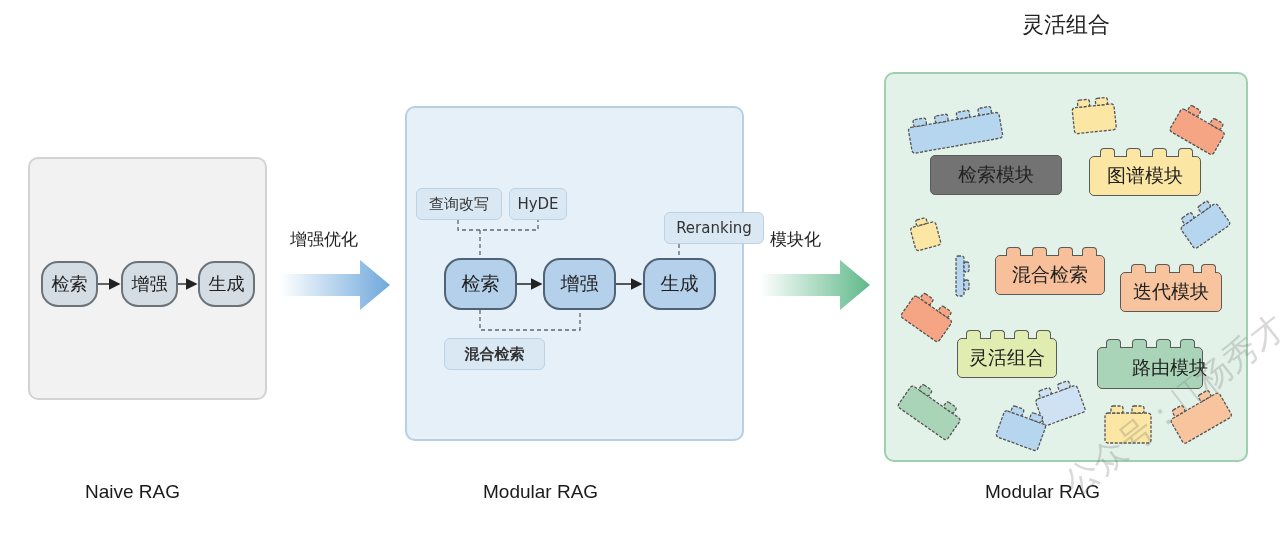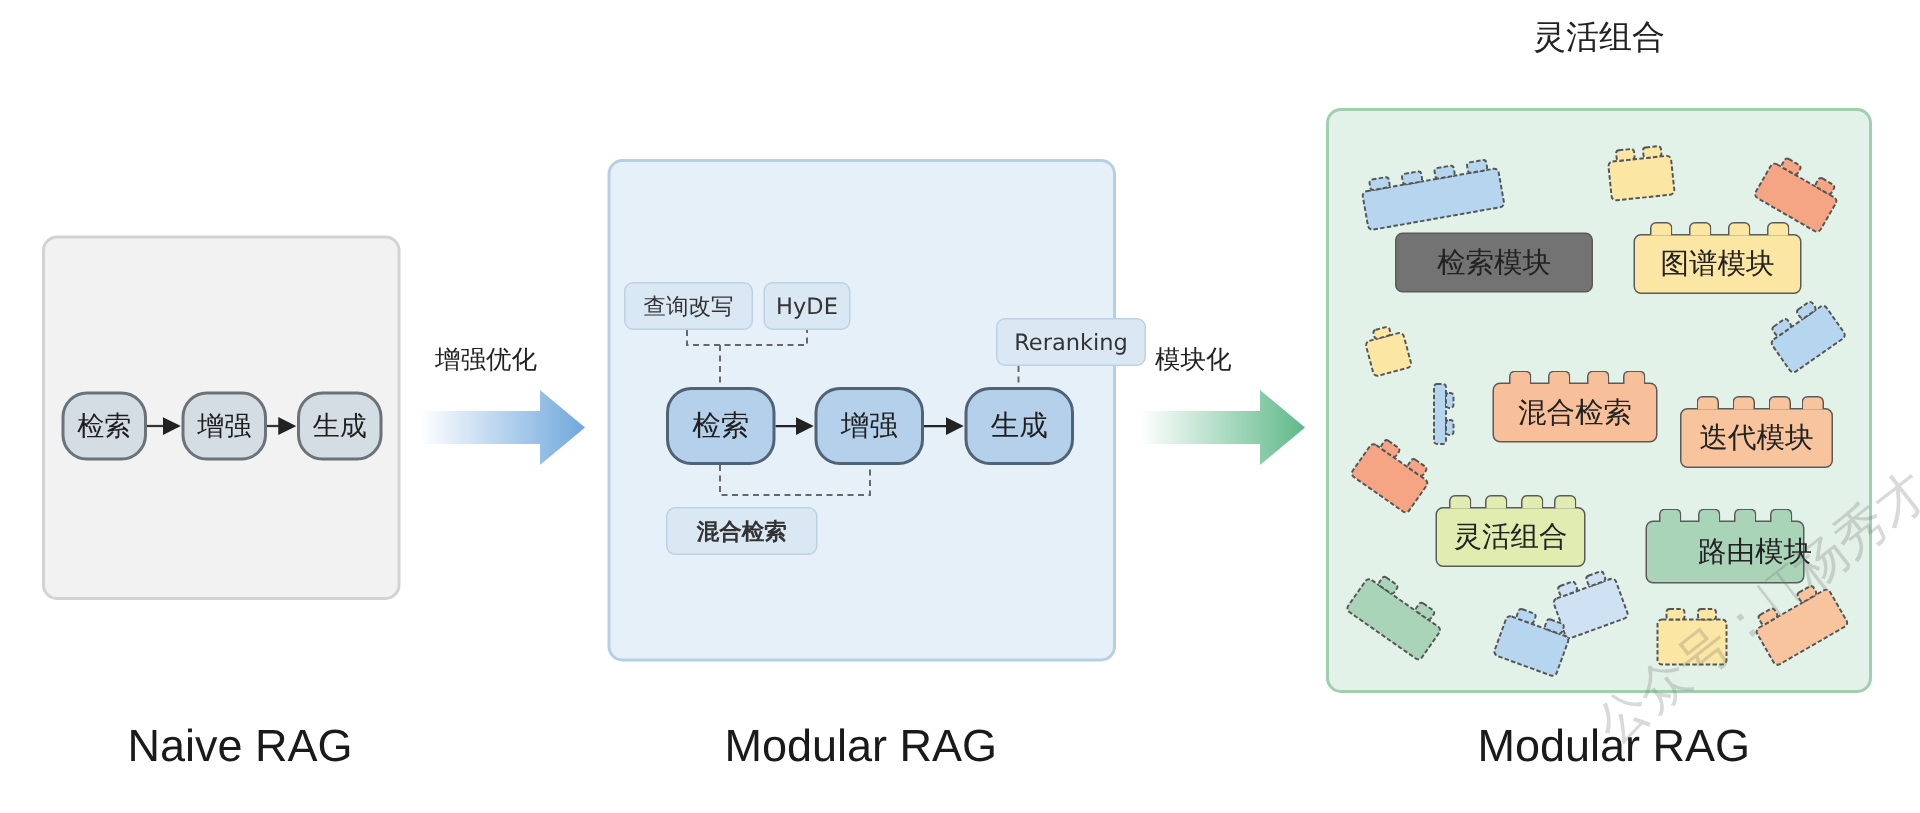--- a/index.html
+++ b/index.html
@@ -18,21 +18,21 @@
     #mod-panel { left: 884px; top: 72px; width: 364px; height: 390px; background: #e3f2e8; border: 2px solid #9fcfae; }
 
     .box {
       position: absolute; box-sizing: border-box; display: flex; align-items: center; justify-content: center;
       border-radius: 17px; font-size: 19px; white-space: nowrap;
     }
     .naive-box { background: #d4dde4; border: 2px solid #6c7378; width: 57px; height: 46px; top: 261px; font-size: 18px; }
     .adv-box { background: #b4d0ea; border: 2px solid #4f6375; width: 73px; height: 52px; top: 258px; font-size: 19px; }
     .tag { background: #dae8f4; border: 1px solid #bcd2e4; border-radius: 6px; height: 32px; font-size: 15px; color: #333; }
 
-    .caption { position: absolute; font-family: "Liberation Sans", sans-serif; font-size: 30px; color: #1a1a1a; white-space: nowrap; text-align: right; }
+    .caption { position: absolute; font-family: "Liberation Sans", sans-serif; font-size: 19px; color: #1a1a1a; white-space: nowrap; text-align: right; }
     .arrow-label { position: absolute; font-size: 17px; color: #222; white-space: nowrap; }
 
     .brick-label {
       position: absolute; box-sizing: border-box; display: flex; align-items: center; justify-content: center;
       border: 1.5px solid #5a5a5a; border-radius: 5px; font-size: 19px; white-space: nowrap; color: #222;
     }
     .stud { position: absolute; top: -9px; width: 15px; height: 9px; border: 1.5px solid #5a5a5a; border-bottom: none; border-radius: 4px 4px 0 0; box-sizing: border-box; }
 
     #watermark {
       position: absolute; left: 1055px; top: 470px; font-size: 34px; color: rgba(120,120,120,0.28);

